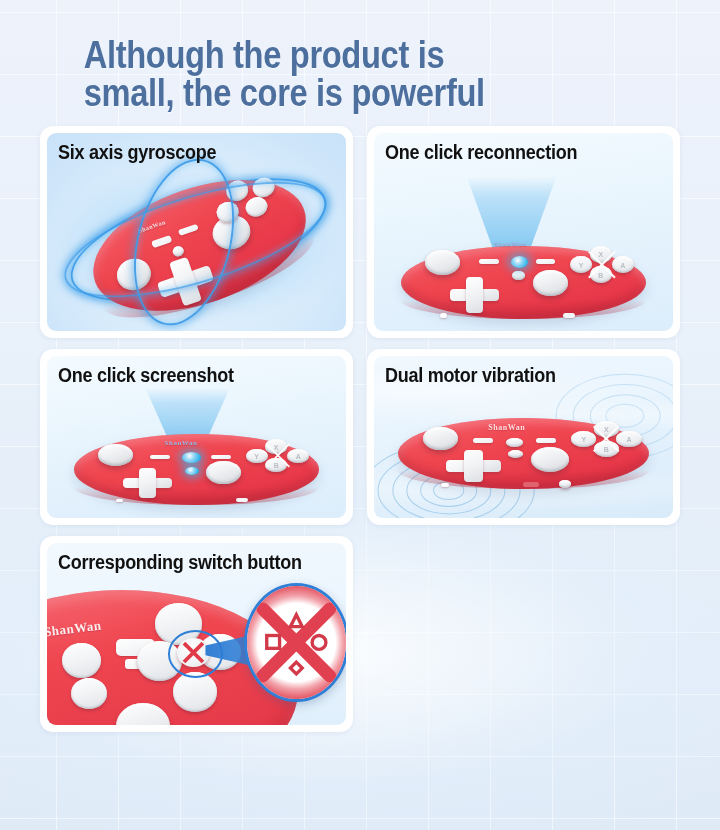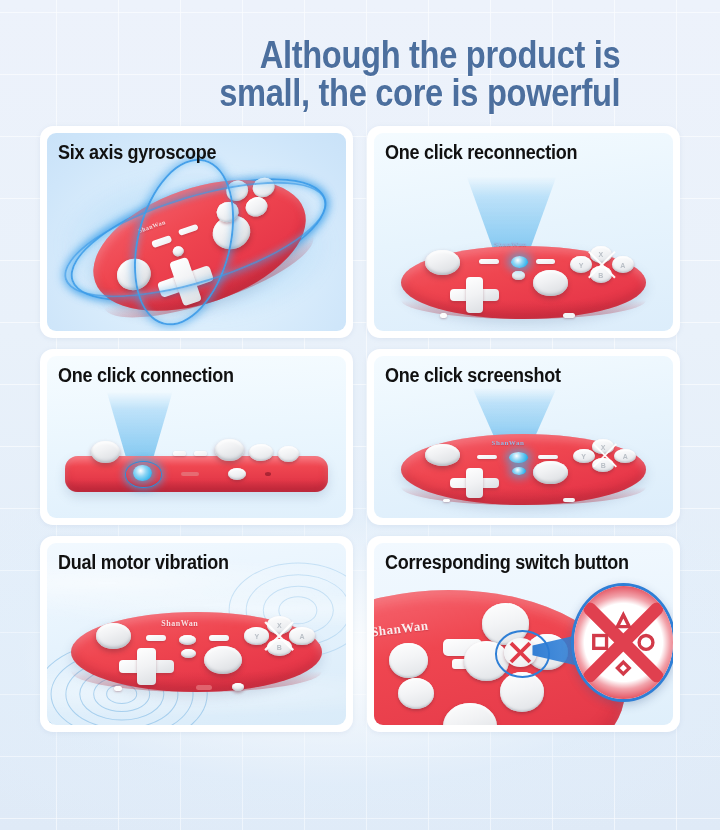--- a/index.html
+++ b/index.html
@@ -42,21 +42,21 @@
     width: 125%;
     height: 46%;
     background: radial-gradient(ellipse at 45% 45%, rgba(255,255,255,0.85) 0%, rgba(226,240,252,0.35) 45%, rgba(226,240,252,0) 72%);
     pointer-events: none;
   }
 
   
   .title-block {
     position: relative;
     padding: 36px 56px 14px 40px;
-    text-align: right;
+    text-align: left;
     z-index: 3;
   }
   .title-line {
     font-family: "Liberation Sans Narrow", "Liberation Sans", sans-serif;
     font-weight: bold;
     font-size: 38px;
     line-height: 38px;
     letter-spacing: -0.4px;
     color: #4c6f9e;
     transform: scaleX(0.86);
@@ -376,46 +376,20 @@
             <line x1="34" y1="6" x2="6" y2="34" stroke="#ffffff" stroke-width="2.2" opacity="0.95"></line>
           </svg>
           <div class="cone-btn" style="left:45%;top:14%;width:7%;height:16%;"></div>
           <div class="minibtn" style="left:16%;top:92%;width:3%;height:6%;background:#fdfdfd;"></div>
           <div class="minibtn" style="left:66%;top:91%;width:5%;height:7%;background:#f3f4f6;"></div>
         </div>
       </div>
       <div class="card-head">One click reconnection</div>
     </div>
 
-    <div class="card">
-      <div class="card-img bg-plain2">
-
-        <div class="cone" style="left:20%;top:22%;width:22%;height:50%;"></div>
-
-        <div style="position:absolute;left:6%;top:62%;width:88%;height:22%;">
-          <div style="position:absolute;inset:0;border-radius:13px;
-                      background:linear-gradient(180deg,#f76a74 0%,#ef4650 30%,#e63b4a 62%,#cf2c3f 100%);
-                      box-shadow:inset 0 -4px 8px rgba(150,25,45,0.35), inset 0 3px 6px rgba(255,175,180,0.4), 0 5px 11px rgba(80,110,150,0.2);"></div>
-          <div style="position:absolute;left:0;right:0;bottom:0;height:34%;border-radius:0 0 13px 13px;
-                      background:linear-gradient(180deg,rgba(185,38,56,0) 0%,rgba(180,36,54,0.4) 100%);"></div>
-          <div class="stick" style="left:10%;top:-44%;width:11%;height:62%;"></div>
-          <div class="stick" style="left:57%;top:-48%;width:11%;height:62%;"></div>
-          <div class="btn-w" style="left:70%;top:-34%;width:9%;height:48%;"></div>
-          <div class="btn-w" style="left:81%;top:-28%;width:8%;height:44%;"></div>
-          <div class="minibtn" style="left:41%;top:-16%;width:5%;height:16%;"></div>
-          <div class="minibtn" style="left:49%;top:-16%;width:5%;height:16%;"></div>
-          <div class="minibtn" style="left:44%;top:44%;width:7%;height:11%;background:#e66b72;box-shadow:none;"></div>
-          <div class="btn-w" style="left:62%;top:32%;width:7%;height:34%;"></div>
-          <div style="position:absolute;left:76%;top:45%;width:2.5%;height:11%;border-radius:50%;background:rgba(150,28,44,0.75);"></div>
-          <div class="cone-btn" style="left:26%;top:24%;width:7%;height:46%;"></div>
-          <div class="cone-ring" style="left:23%;top:14%;width:13%;height:68%;"></div>
-        </div>
-      </div>
-      <div class="card-head">One click connection</div>
-    </div>
 
     <div class="card">
       <div class="card-img bg-plain">
 
         <div class="cone" style="left:33%;top:20%;width:28%;height:42%;"></div>
 
         <div style="position:absolute;left:9%;top:48%;width:82%;height:44%;">
           <div class="pad pad-body" style="left:0;top:0;right:0;bottom:0;">
               <div class="pad-edge"></div>
             </div>

